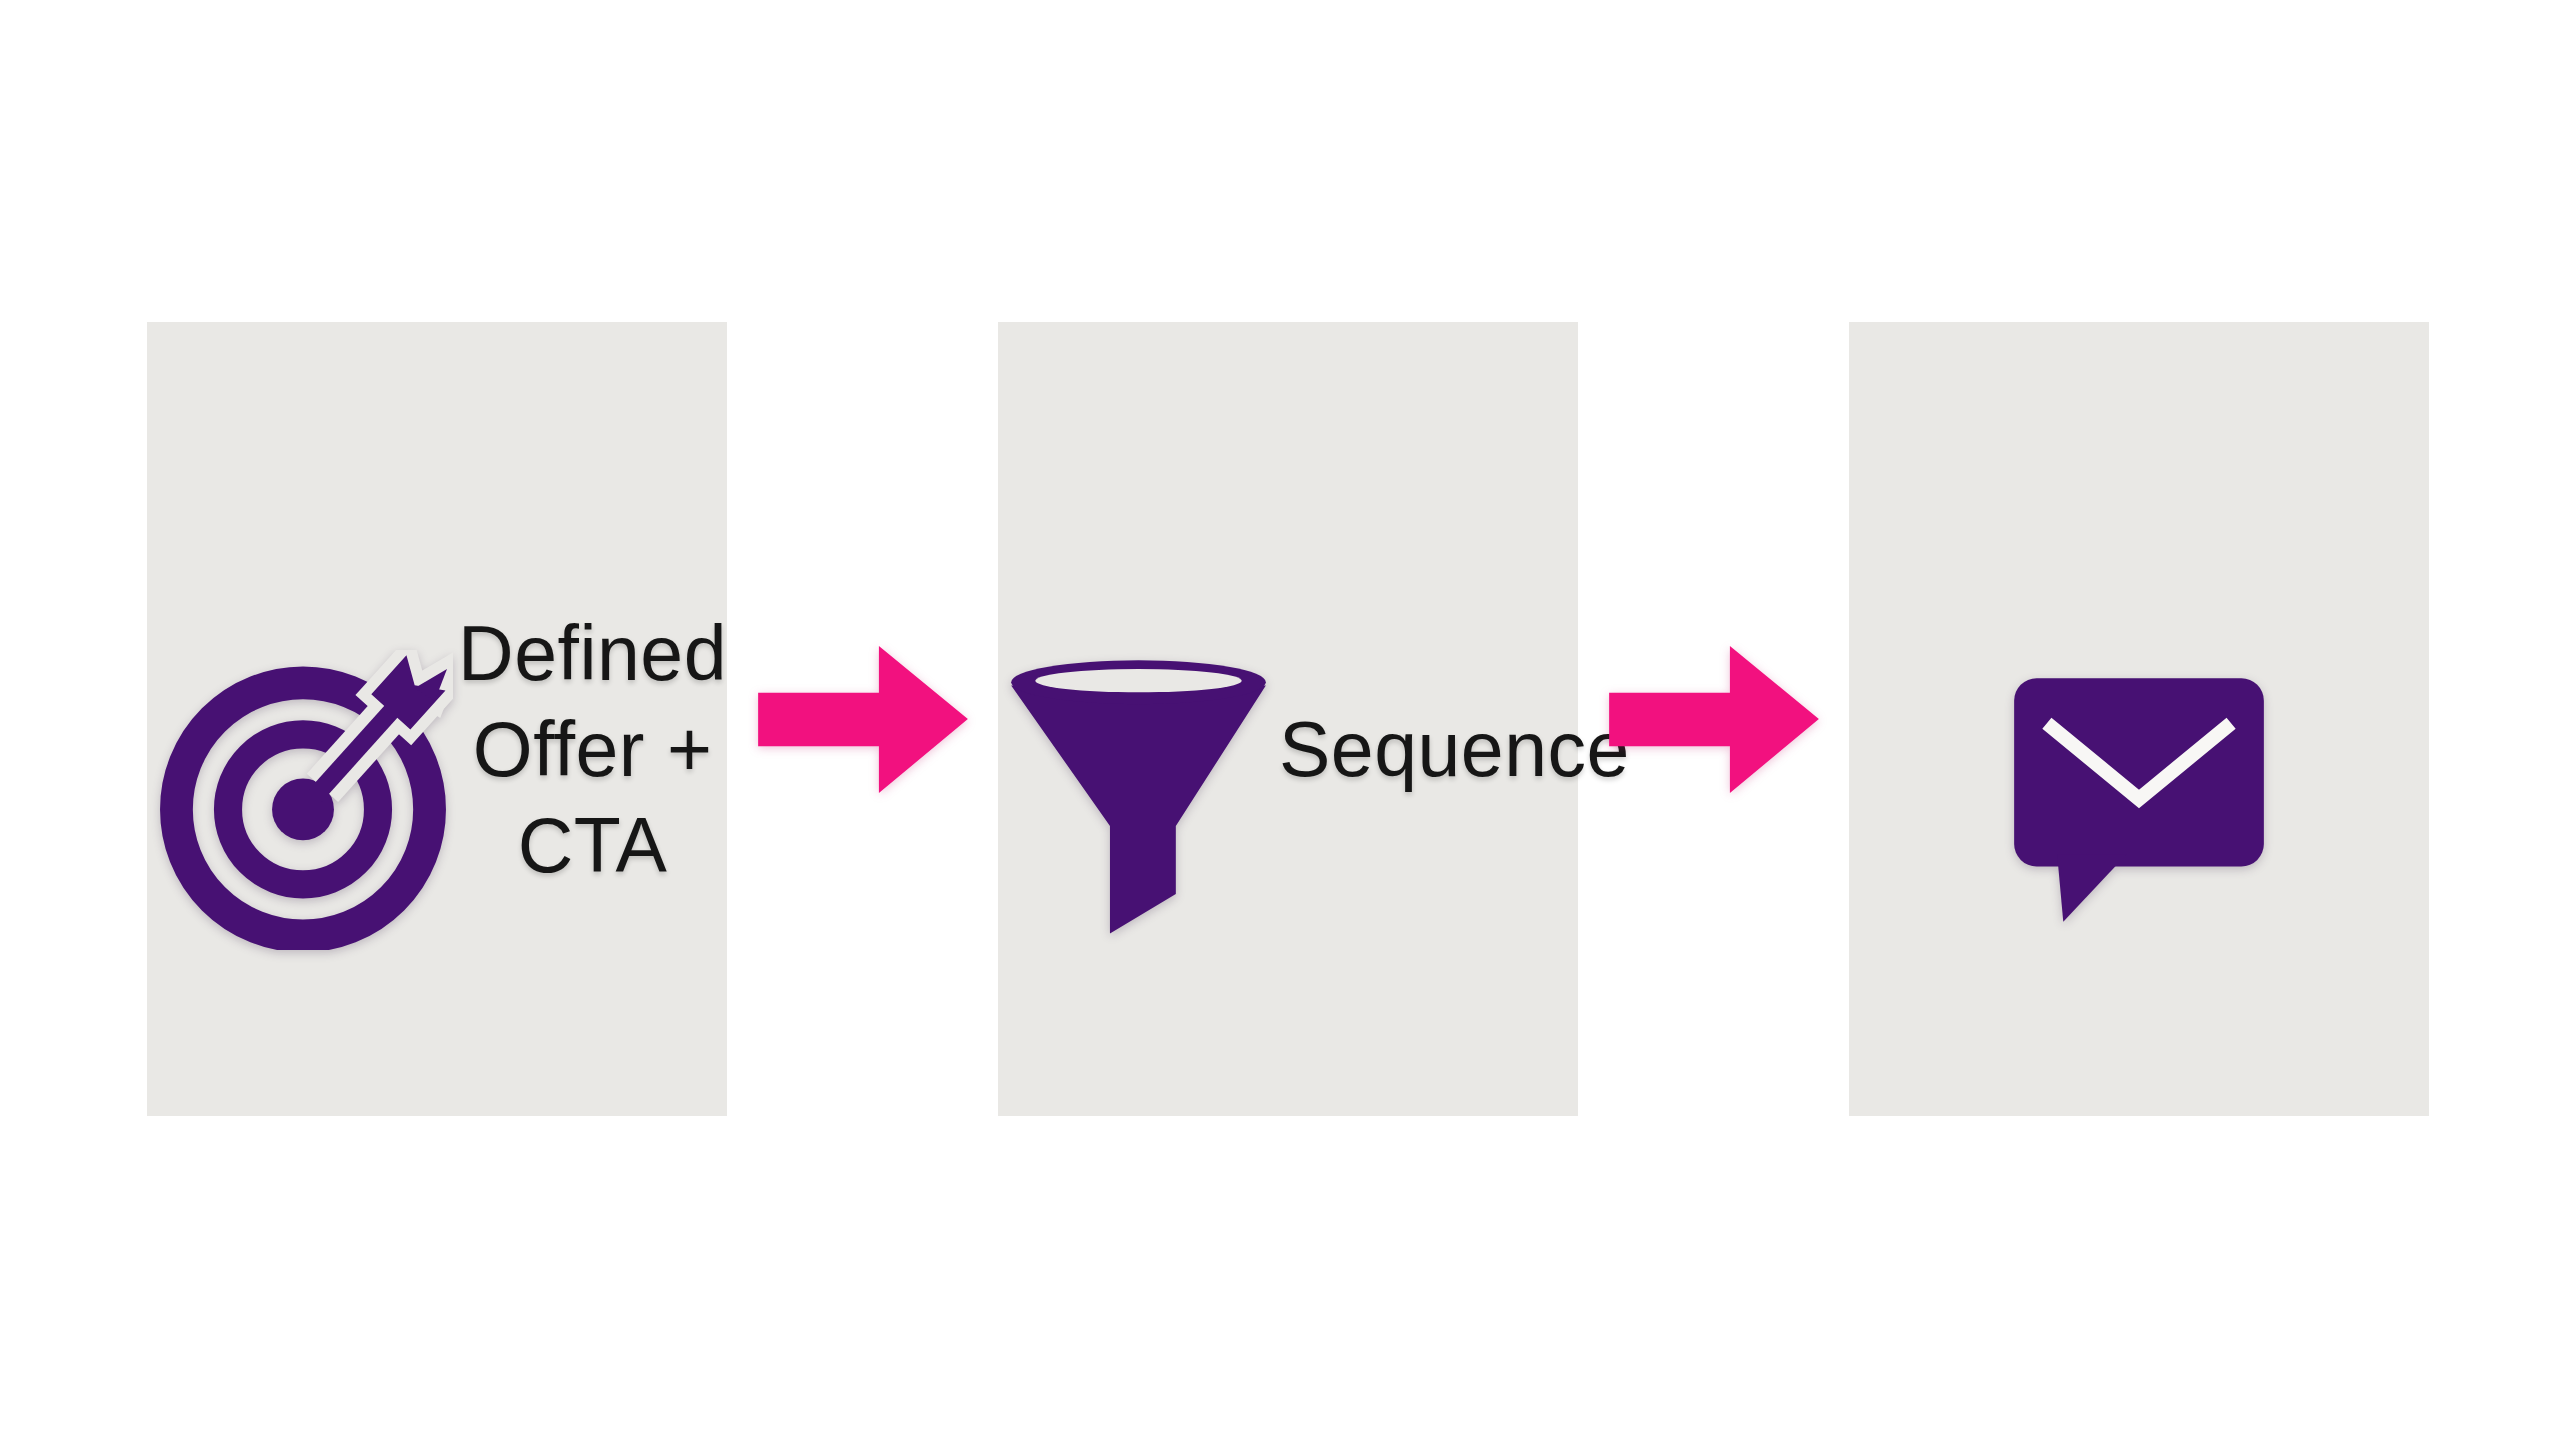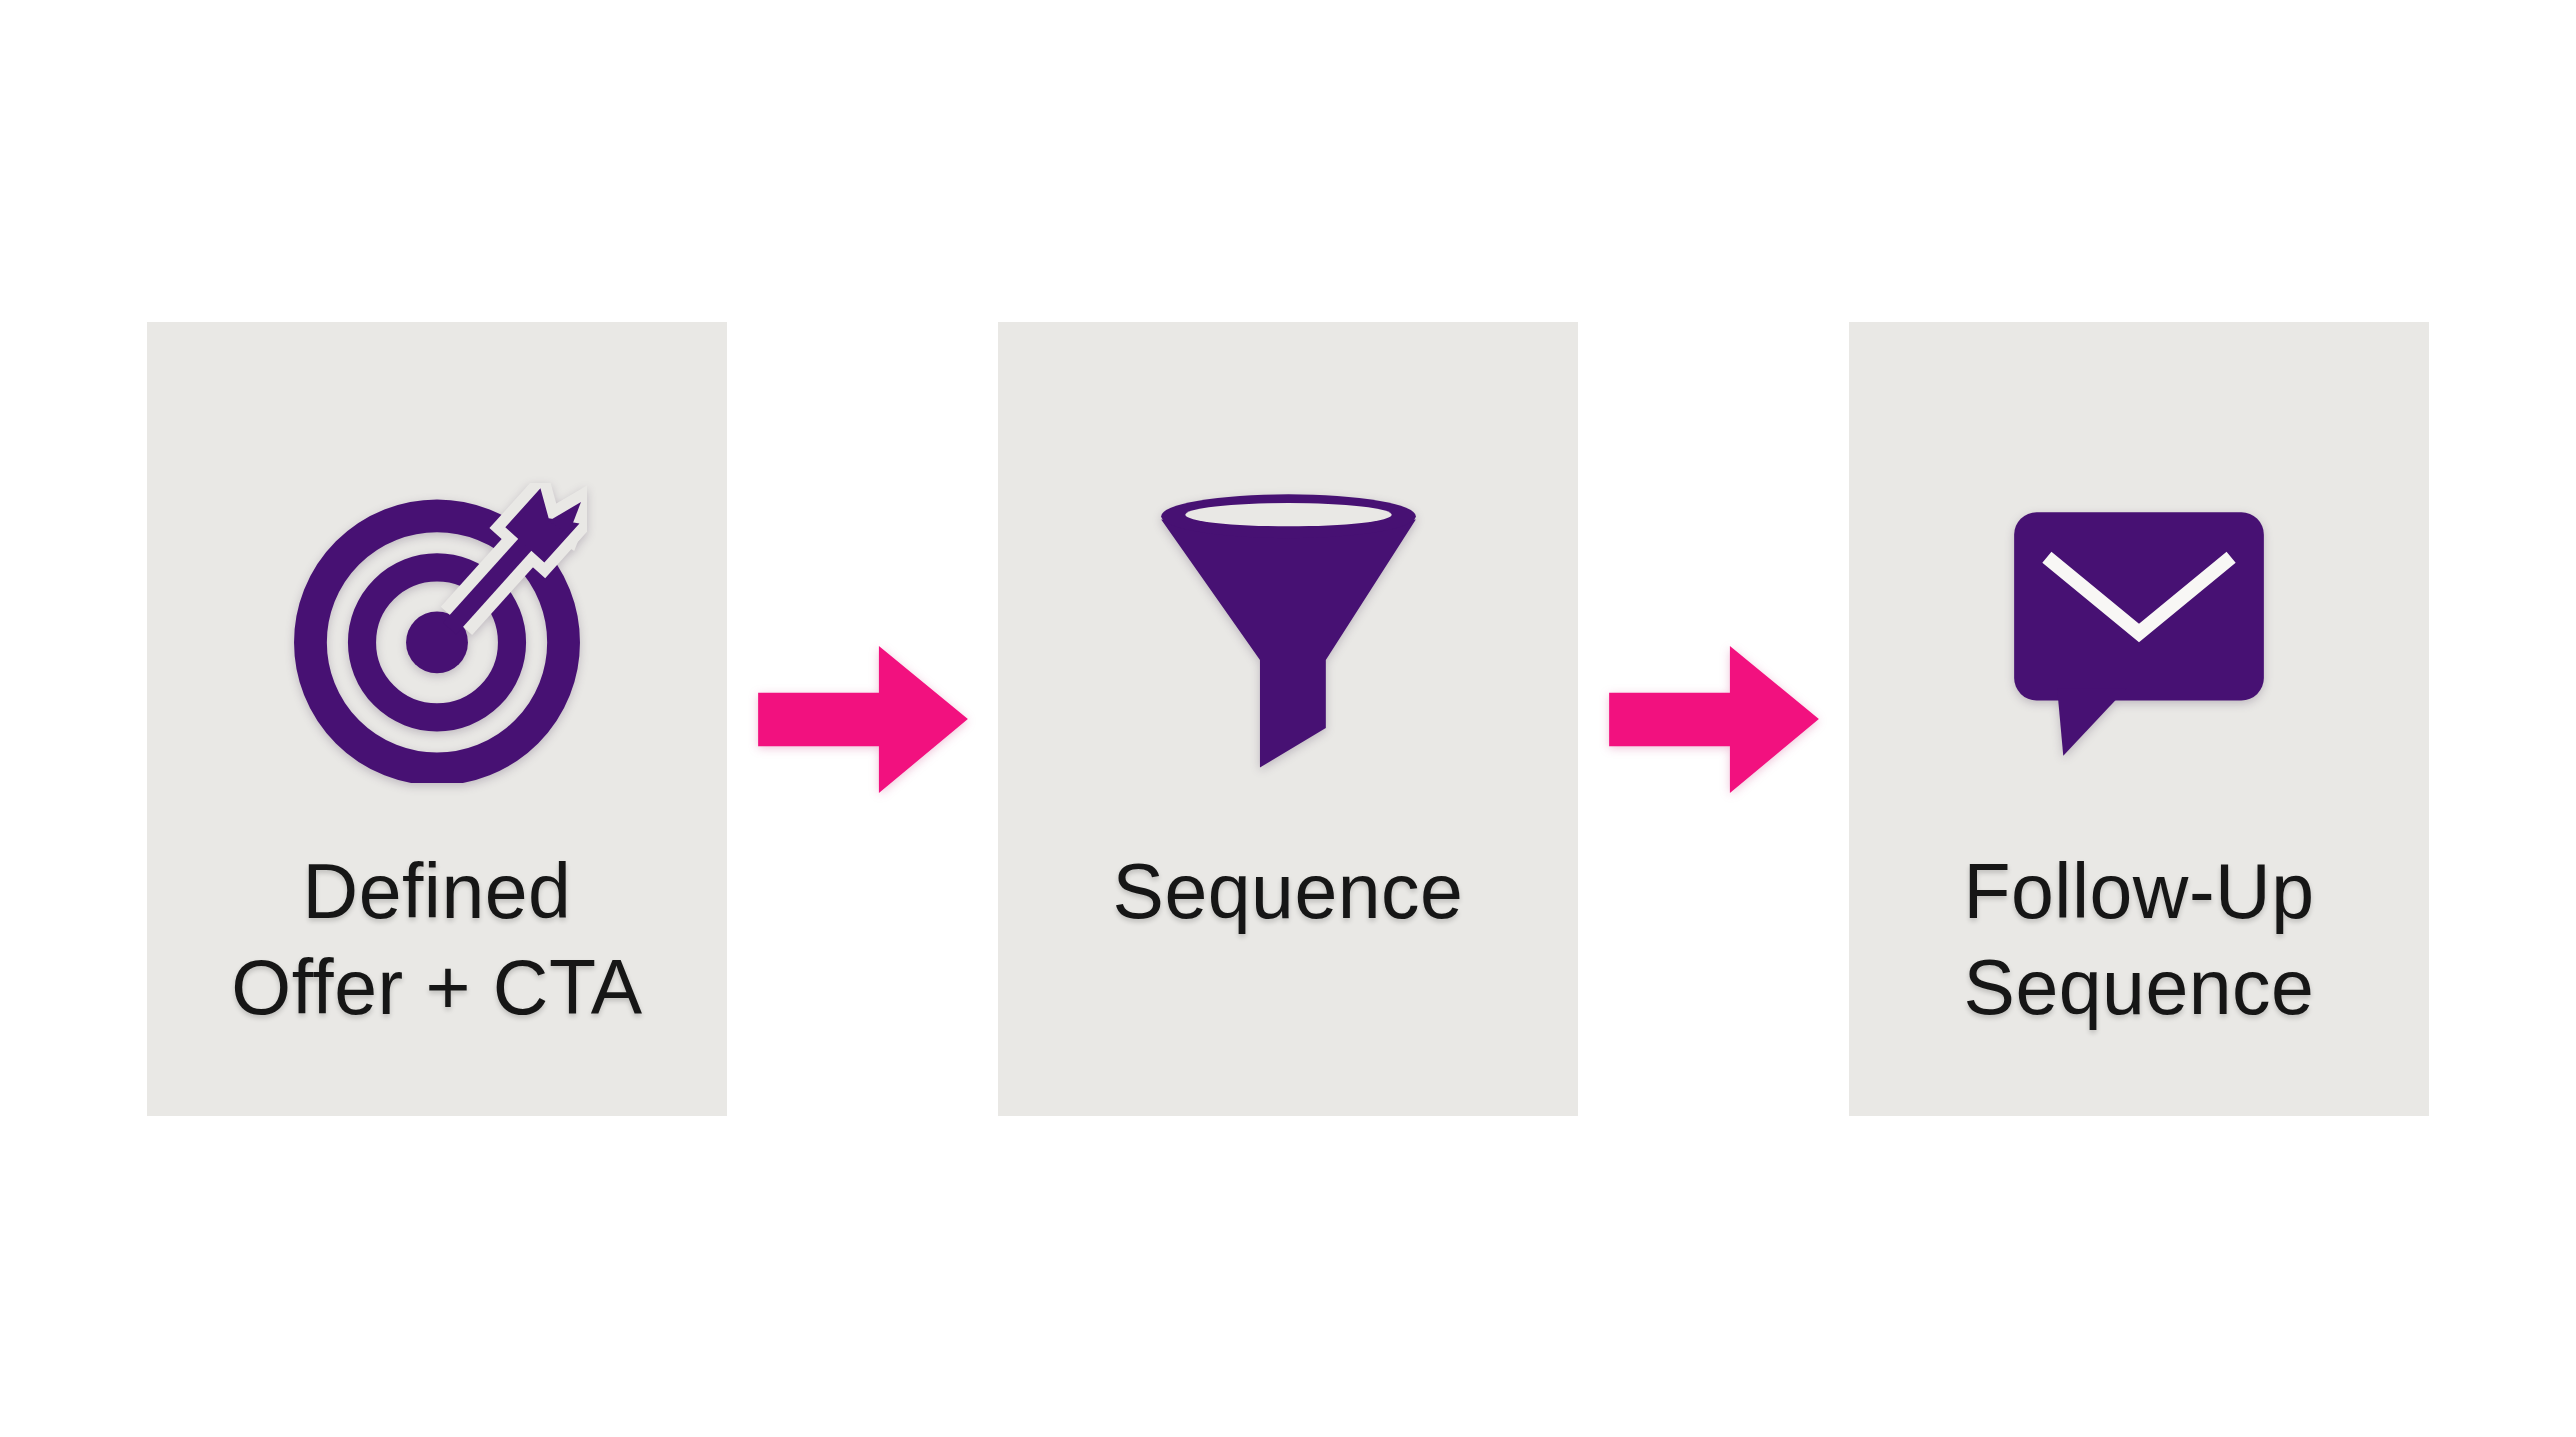--- a/index.html
+++ b/index.html
@@ -18,21 +18,21 @@
   }
   .flow {
     display: flex;
     align-items: center;
   }
   .step-card {
     width: 580px;
     height: 794px;
     background: var(--box-bg, #e9e8e5);
     display: flex;
-    flex-direction: column;
+    flex-direction: row;
     align-items: center;
   }
   .icon-slot {
     margin-top: 161px;
     height: 300px;
     width: 100%;
     display: flex;
     justify-content: center;
     align-items: flex-start;
   }
@@ -136,20 +136,16 @@
   </div>
 
   <div class="step-card">
     <div class="icon-slot">
       <svg class="icon-message" viewBox="0 0 128 128" aria-hidden="true">
         <rect class="fill-purple" x="3" y="4" width="122" height="92" rx="11"></rect>
         <polygon class="fill-purple" points="24,90 27,123 58,90"></polygon>
         <polyline class="chevron" points="19,26 64,63 109,26" stroke-width="7"></polyline>
       </svg>
     </div>
-    <div class="label">
-      <span>Follow-Up</span>
-      <span>Sequence</span>
-    </div>
   </div>
 
 </div>
 
 
 </body></html>

